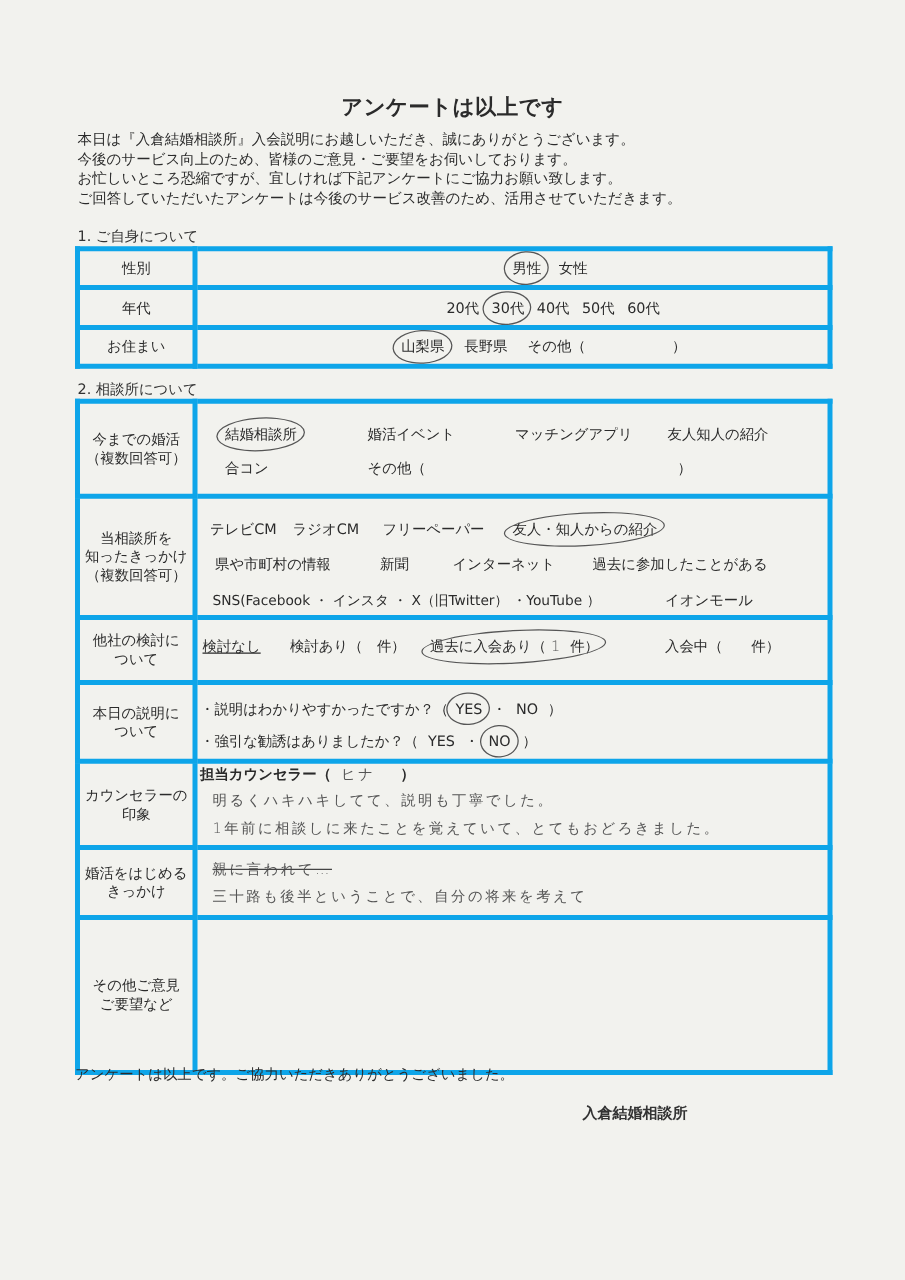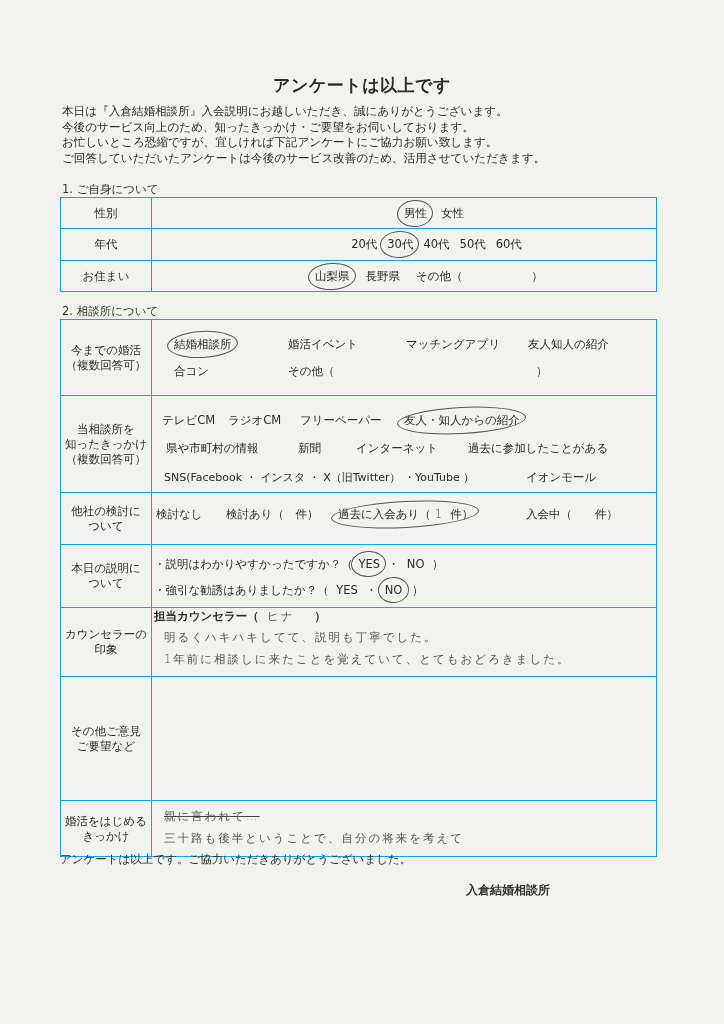--- a/index.html
+++ b/index.html
@@ -42,21 +42,21 @@
       color: #333;
       white-space: nowrap;
     }
     table.form {
       position: absolute;
       left: 60px;
       border-collapse: collapse;
       table-layout: fixed;
     }
     table.form td {
-      border: 1px solid #0ea5e9;
+      border: 4px solid #0ea5e9;
       padding: 0;
       font-size: 11.5px;
       vertical-align: middle;
     }
     td.label {
       width: 90px;
       text-align: center;
       line-height: 15px;
       color: #2b2b2b;
     }
@@ -121,21 +121,21 @@
       white-space: nowrap;
     }
   </style>
 </head>
 <body>
 
 <div class="title">アンケートは以上です</div>
 
 <div class="intro">
   <div>本日は『入倉結婚相談所』入会説明にお越しいただき、誠にありがとうございます。</div>
-  <div>今後のサービス向上のため、知ったきっかけ・ご要望をお伺いしております。</div>
+  <div>今後のサービス向上のため、皆様のご意見・ご要望をお伺いしております。</div>
   <div>お忙しいところ恐縮ですが、宜しければ下記アンケートにご協力お願い致します。</div>
   <div>ご回答していただいたアンケートは今後のサービス改善のため、活用させていただきます。</div>
 </div>
 
 <div class="section-heading" style="top:182px;">1. ご自身について</div>
 
 <table class="form" style="top:197px;">
   <tbody>
       <tr style="height:31px;">
     <td class="label">性別</td>
@@ -211,21 +211,21 @@
       <span class="abs opt" style="left:374px; top:74px;">イオンモール</span>
     </td>
   </tr>
 
   <tr style="height:52px;">
     <td class="label">
       <div>他社の検討に</div>
       <div>ついて</div>
     </td>
     <td class="content">
-      <span class="abs opt" style="left:4px; top:14px;">検討なし</span>
+      <span class="abs opt" style="left:4px; top:14px;text-decoration:underline;">検討なし</span>
       <span class="abs opt" style="left:74px; top:14px;">検討あり（　件）</span>
       <span class="abs opt circled" style="left:186px; top:14px;">
         <span>過去に入会あり（</span><span class="hand" style="padding:0 6px 0 4px;">1</span><span>件）</span>
       </span>
       <span class="abs opt" style="left:374px; top:14px;">入会中（　　件）</span>
     </td>
   </tr>
 
   <tr style="height:63px;">
     <td class="label">
@@ -257,35 +257,35 @@
     </td>
     <td class="content">
       <div class="abs" style="left:2px; top:1px; font-weight:bold;">
         <span>担当カウンセラー（</span><span class="hand" style="font-weight:normal; padding:0 20px 0 8px;text-align:center;">ヒナ</span><span>）</span>
       </div>
       <div class="abs hand" style="left:12px; top:22px;">明るくハキハキしてて、説明も丁寧でした。</div>
       <div class="abs hand" style="left:12px; top:44px;">1年前に相談しに来たことを覚えていて、とてもおどろきました。</div>
     </td>
   </tr>
 
+  <tr style="height:56px;">
+    <td class="label">
+      <div>婚活をはじめる</div>
+      <div>きっかけ</div>
+    </td>
+    <td class="content">
+      <div class="abs hand strike" style="left:12px; top:8px;">親に言われて…</div>
+      <div class="abs hand" style="left:12px; top:30px;">三十路も後半ということで、自分の将来を考えて</div>
+    </td>
+  </tr>
+
   <tr style="height:124px;">
     <td class="label">
       <div>その他ご意見</div>
       <div>ご要望など</div>
     </td>
     <td class="content"></td>
   </tr>
-
-  <tr style="height:56px;">
-    <td class="label">
-      <div>婚活をはじめる</div>
-      <div>きっかけ</div>
-    </td>
-    <td class="content">
-      <div class="abs hand strike" style="left:12px; top:8px;">親に言われて…</div>
-      <div class="abs hand" style="left:12px; top:30px;">三十路も後半ということで、自分の将来を考えて</div>
-    </td>
-  </tr>
 </tbody>
   </table>
 
 <div class="footer-note">アンケートは以上です。ご協力いただきありがとうございました。</div>
 <div class="org-name">入倉結婚相談所</div>
 
 </body></html>

